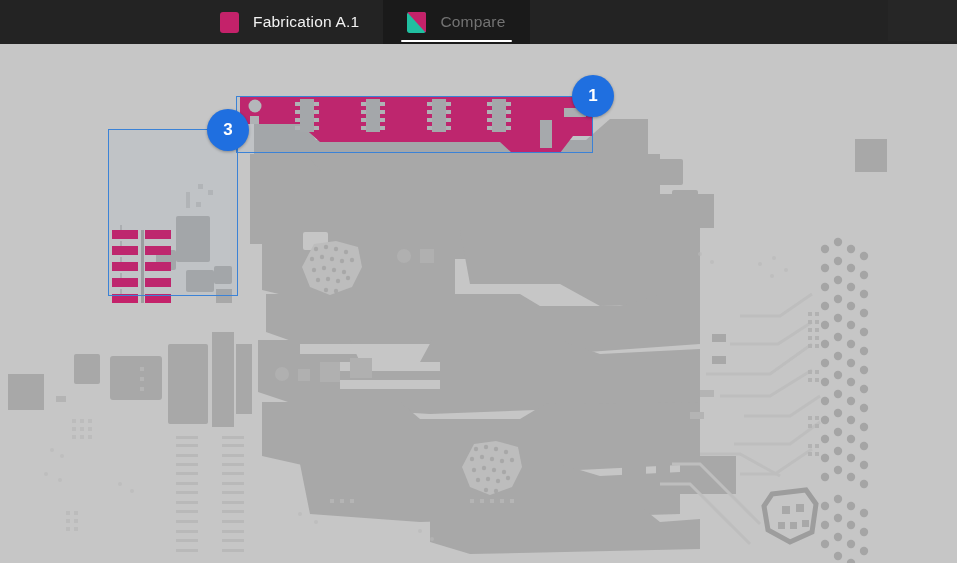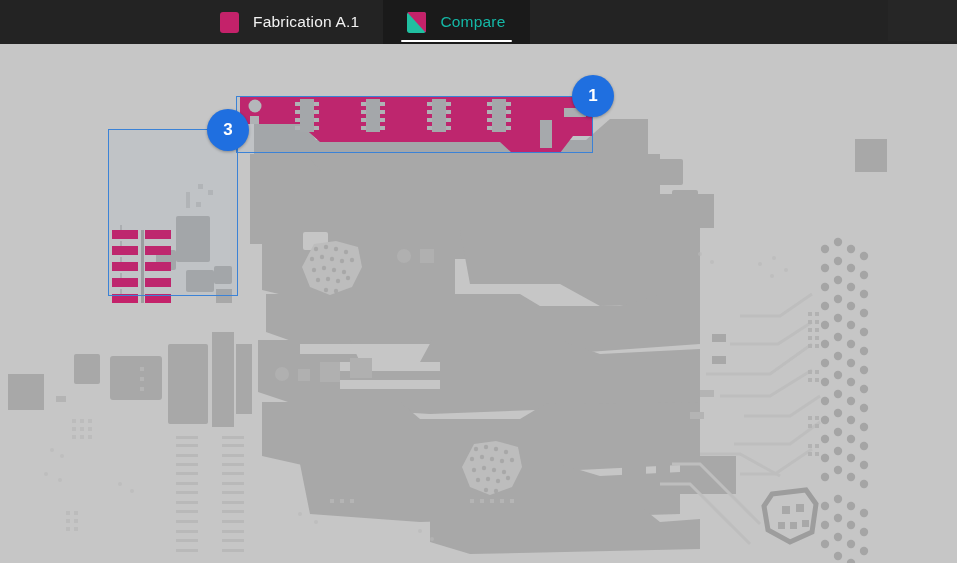--- a/index.html
+++ b/index.html
@@ -35,21 +35,21 @@
   .tab{
     display:flex;align-items:center;gap:14px;
     padding:0 24px;height:44px;
     background:transparent;border:0;cursor:pointer;
     position:relative;box-sizing:border-box;
   }
   .tab .tab-label{
     color:#f2f2f2;font-size:15.5px;letter-spacing:.2px;white-space:nowrap;
   }
   .tab.active{background:#1a1a1a;}
-  .tab.active .tab-label{color:#14b8a6;}
+  .tab.active .tab-label{color:#737373;}
   .tab.active::after{
     content:"";position:absolute;left:18px;right:18px;bottom:2px;height:2.5px;
     background:#ffffff;border-radius:1px;
   }
   .swatch{
     width:19px;height:21px;border-radius:3px;display:block;flex:none;
   }
   .swatch-split{
     width:19px;height:21px;border-radius:2px;display:block;flex:none;
     overflow:hidden;position:relative;

